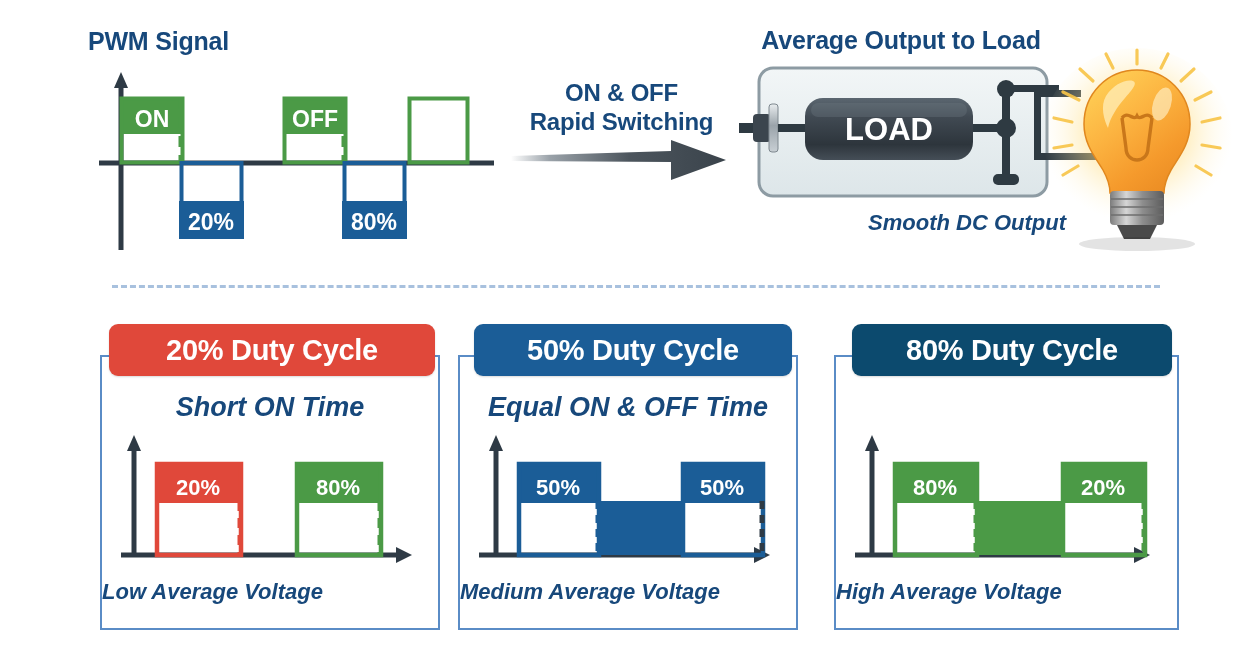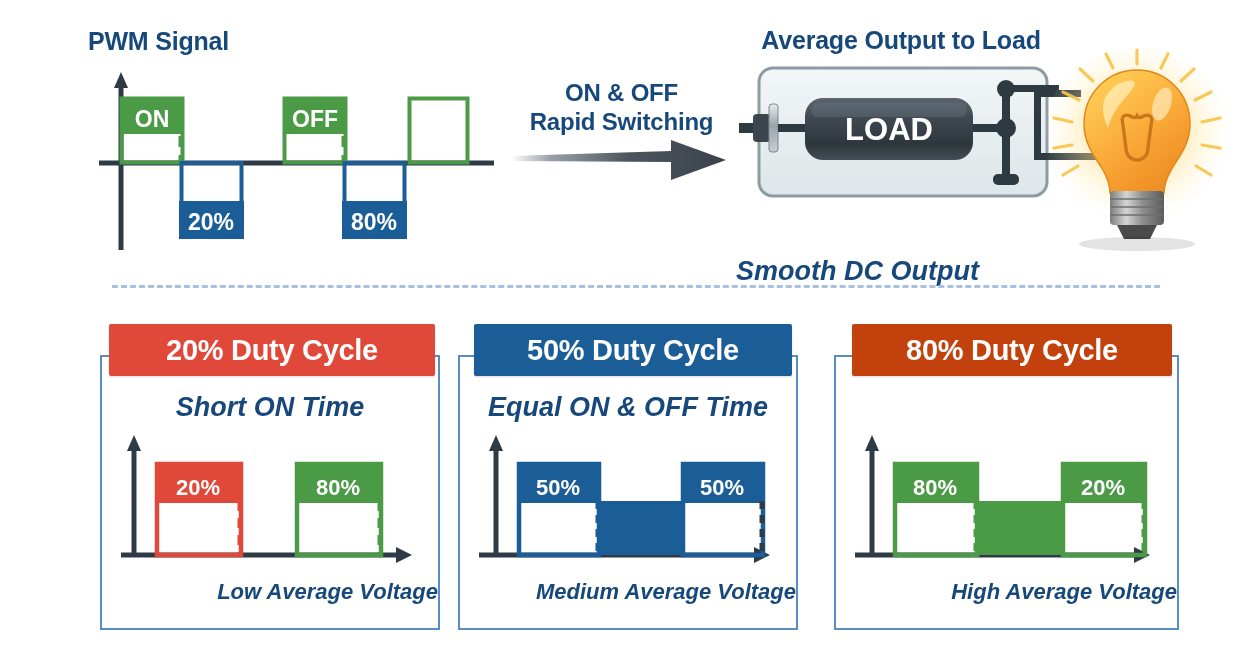--- a/index.html
+++ b/index.html
@@ -39,21 +39,21 @@
   }
   #switch-arrow{position:absolute;left:497px;top:140px;width:215px;height:40px;}
 
   
   #load-title{
     position:absolute;left:722px;top:26px;width:330px;
     text-align:center;font-size:25px;line-height:28px;white-space:nowrap;
   }
   #load-sub{
     position:absolute;left:722px;top:210px;width:330px;
-    text-align:left;font-size:27px;line-height:26px;margin-top:48px;
+    text-align:right;font-size:22px;line-height:26px;
   }
   #load-svg{position:absolute;left:725px;top:62px;width:320px;height:140px;}
   #bulb-svg{position:absolute;left:1020px;top:48px;width:200px;height:205px;}
 
   
   #divider{
     position:absolute;left:98px;top:285px;width:1048px;height:0;
     border-top:3px dashed #A8C1DE;
   }
 
@@ -63,38 +63,38 @@
     border:2px solid #5A8CC6;
     box-sizing:border-box;
     background:#ffffff;
   }
   #panel-0{left:86px;width:340px;}
   #panel-1{left:444px;width:340px;}
   #panel-2{left:820px;width:345px;}
 
   .badge{
     position:absolute;top:-33px;
-    height:52px;border-radius:2px;
+    height:52px;border-radius:9px;
     display:flex;align-items:center;justify-content:center;
     color:#ffffff;font-size:29px;font-weight:bold;
     letter-spacing:-0.3px;
     box-sizing:border-box;
     box-shadow:0 1px 2px rgba(0,0,0,.15);
   }
   #badge-0{left:7px;width:326px;background:#E0483A;}
   #badge-1{left:14px;width:318px;background:#1B5D97;}
-  #badge-2{left:16px;width:320px;background:#c2410c;}
+  #badge-2{left:16px;width:320px;background:#0c4a6e;}
 
   .panel-sub{
     position:absolute;top:37px;left:0;width:100%;
     text-align:center;font-size:27px;line-height:26px;
   }
   .panel-foot{
     position:absolute;top:222px;left:0;width:100%;
-    text-align:right;font-size:22px;line-height:26px;
+    text-align:left;font-size:22px;line-height:26px;
   }
   .panel-plot{position:absolute;left:14px;top:78px;width:312px;height:132px;}
   #panel-2 .panel-plot{width:316px;}
 
   .wave-label{
     font-family:"Liberation Sans", sans-serif;
     font-weight:bold;fill:#ffffff;
   }
 </style>
 </head>

